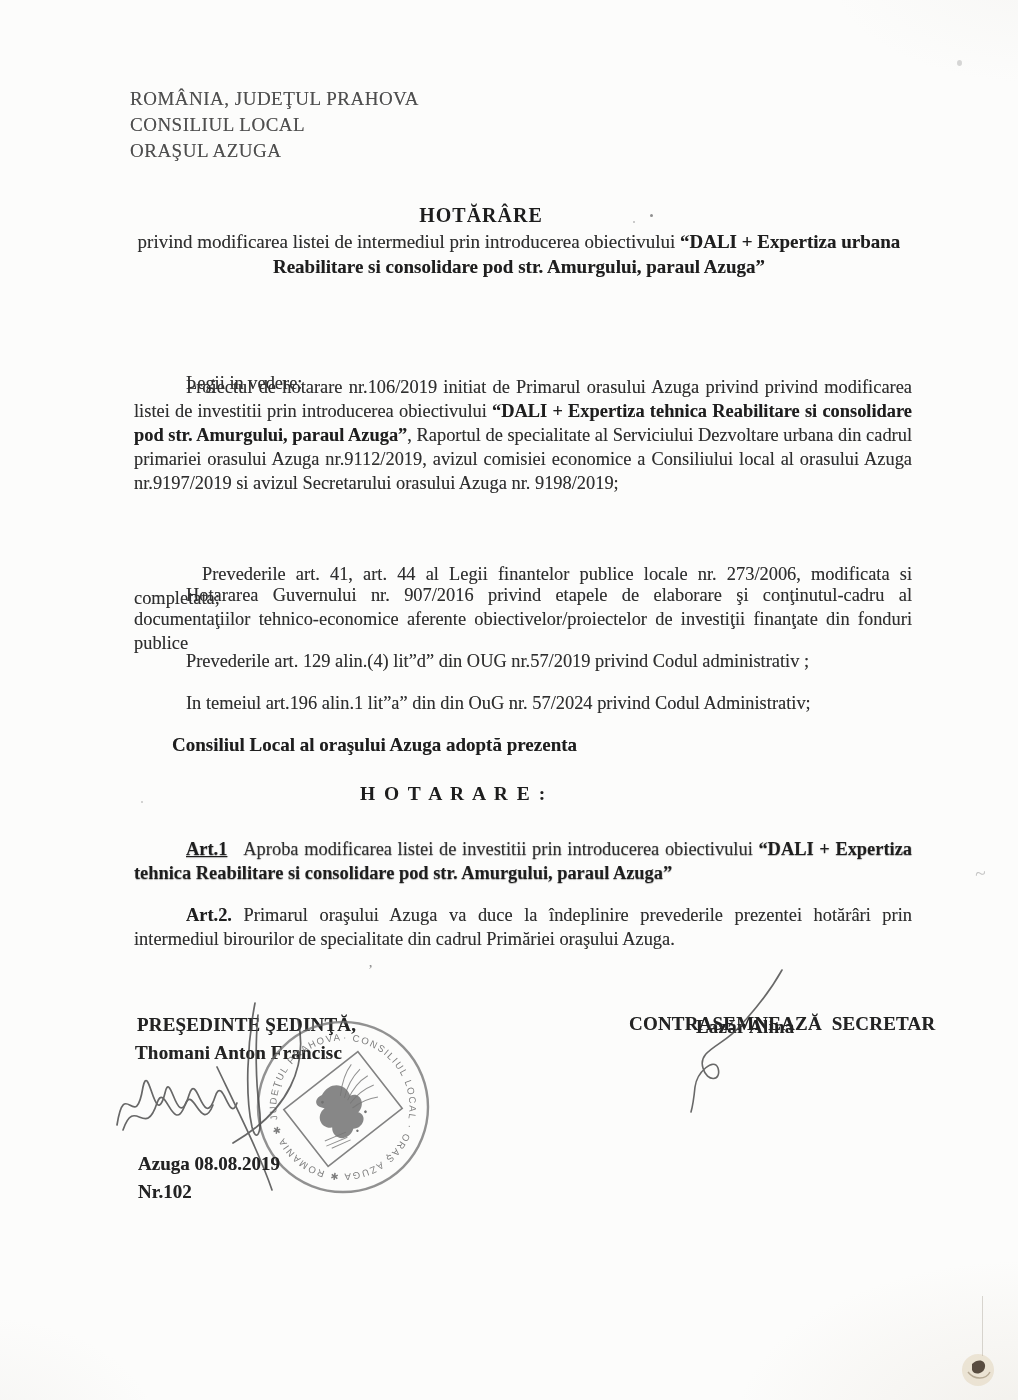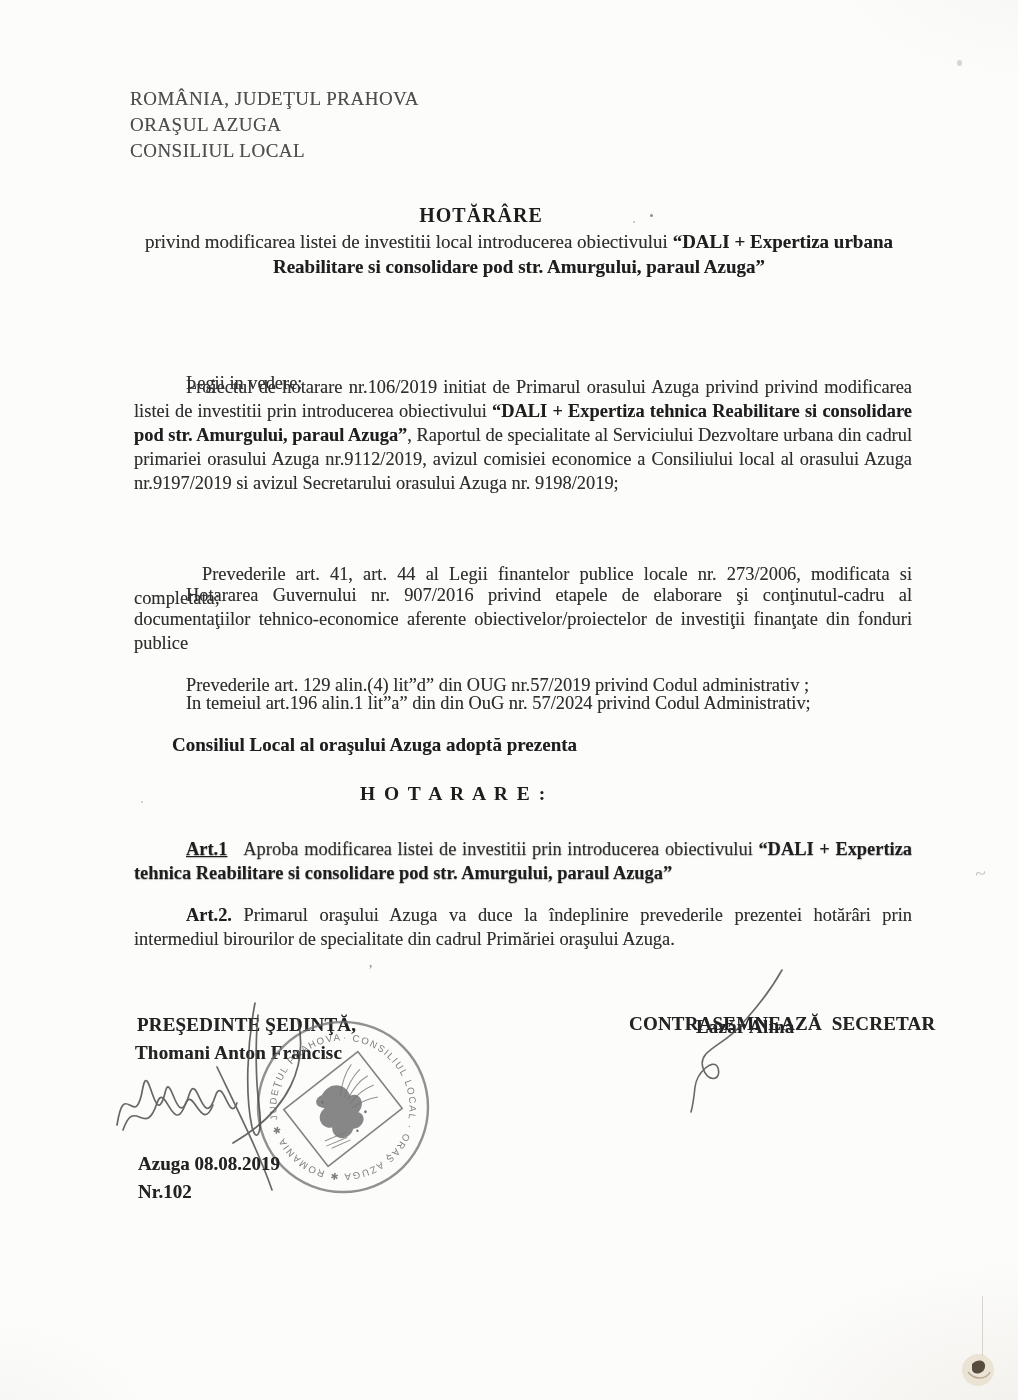--- a/index.html
+++ b/index.html
@@ -19,21 +19,21 @@
   .u{text-decoration:underline;}
   .header{left:130px;top:86px;font-size:19px;line-height:26px;color:#4e4e4e;letter-spacing:.5px;}
   .title{left:-28px;top:204px;width:1018px;text-align:center;font-weight:bold;font-size:20px;letter-spacing:1px;color:#1d1d1d;}
   .subtitle{left:10px;top:231px;width:1018px;text-align:center;font-size:19px;}
   .subtitle.s2{top:256px;}
   .para{left:134px;width:778px;font-size:18.4px;line-height:24px;text-align:justify;text-indent:52px;}
   .intro{top:371px;}
   .p0{top:375px;}
   .p1{top:562px;text-indent:68px;}
   .p2{top:583px;}
-  .p3{top:673px;text-align:left;}
+  .p3{top:649px;text-align:left;}
   .p4{top:691px;text-align:left;}
   .adoption{left:172px;top:734px;font-size:19px;}
   .decision-heading{left:360px;top:783px;font-size:19.5px;font-weight:bold;letter-spacing:2px;color:#1d1d1d;}
   .art0{top:837px;}
   .smudge{text-shadow:0 1.1px .7px rgba(90,90,90,.42), .7px 0 .4px rgba(110,110,110,.28);}
   .art1{top:903px;}
   .sig{font-weight:bold;font-size:19px;color:#232323;letter-spacing:.2px;white-space:pre-wrap;}
   .sig-left-role{left:137px;top:1014px;}
   .sig-left-name{left:135px;top:1042px;}
   .sig-right-role{left:629px;top:1013px;}
@@ -45,26 +45,26 @@
   .artifact{color:#9a9a9a;}
   .hairline{width:1px;background:rgba(182,176,166,.5);}
 </style>
 </head>
 <body>
 
 <div class="page">
 
   <div class="abs header soft">
     <div>ROMÂNIA, JUDEŢUL PRAHOVA</div>
+    <div>CONSILIUL LOCAL</div>
     <div>ORAŞUL AZUGA</div>
-    <div>CONSILIUL LOCAL</div>
   </div>
 
   <div class="abs title">HOTĂRÂRE</div>
-  <div class="abs subtitle s1 soft"><span>privind modificarea listei de investitii local introducerea obiectivului </span><span class="b">“DALI + Expertiza urbana</span></div>
+  <div class="abs subtitle s1 soft"><span>privind modificarea listei de intermediul prin introducerea obiectivului </span><span class="b">“DALI + Expertiza urbana</span></div>
   <div class="abs subtitle s2 soft"><span class="b">Reabilitare si consolidare pod str. Amurgului, paraul Azuga”</span></div>
 
   <span class="abs dot" style="left:650px;top:214px;width:3px;height:3px;"></span>
   <span class="abs dot" style="left:633px;top:221px;width:2px;height:2px;opacity:.6;"></span>
   <span class="abs dot" style="left:957px;top:60px;width:5px;height:6px;opacity:.35;"></span>
 
   <div class="abs para intro soft"><span>Legii in vedere:</span></div>
   <div class="abs para p0 soft"><span>Proiectul de hotarare nr.106/2019 initiat de Primarul orasului Azuga privind privind modificarea listei de investitii prin introducerea obiectivului </span><span class="b">“DALI + Expertiza tehnica Reabilitare si consolidare pod str. Amurgului, paraul Azuga”</span><span>, Raportul de specialitate al Serviciului Dezvoltare urbana din cadrul primariei orasului Azuga nr.9112/2019, avizul comisiei economice a Consiliului local al orasului Azuga nr.9197/2019 si avizul Secretarului orasului Azuga nr. 9198/2019;</span></div>
   <div class="abs para p1 soft"><span>Prevederile art. 41, art. 44 al Legii finantelor publice locale nr. 273/2006, modificata si completata;</span></div>
   <div class="abs para p2 soft"><span>Hotararea Guvernului nr. 907/2016 privind etapele de elaborare şi conţinutul-cadru al documentaţiilor tehnico-economice aferente obiectivelor/proiectelor de investiţii finanţate din fonduri publice</span></div>

